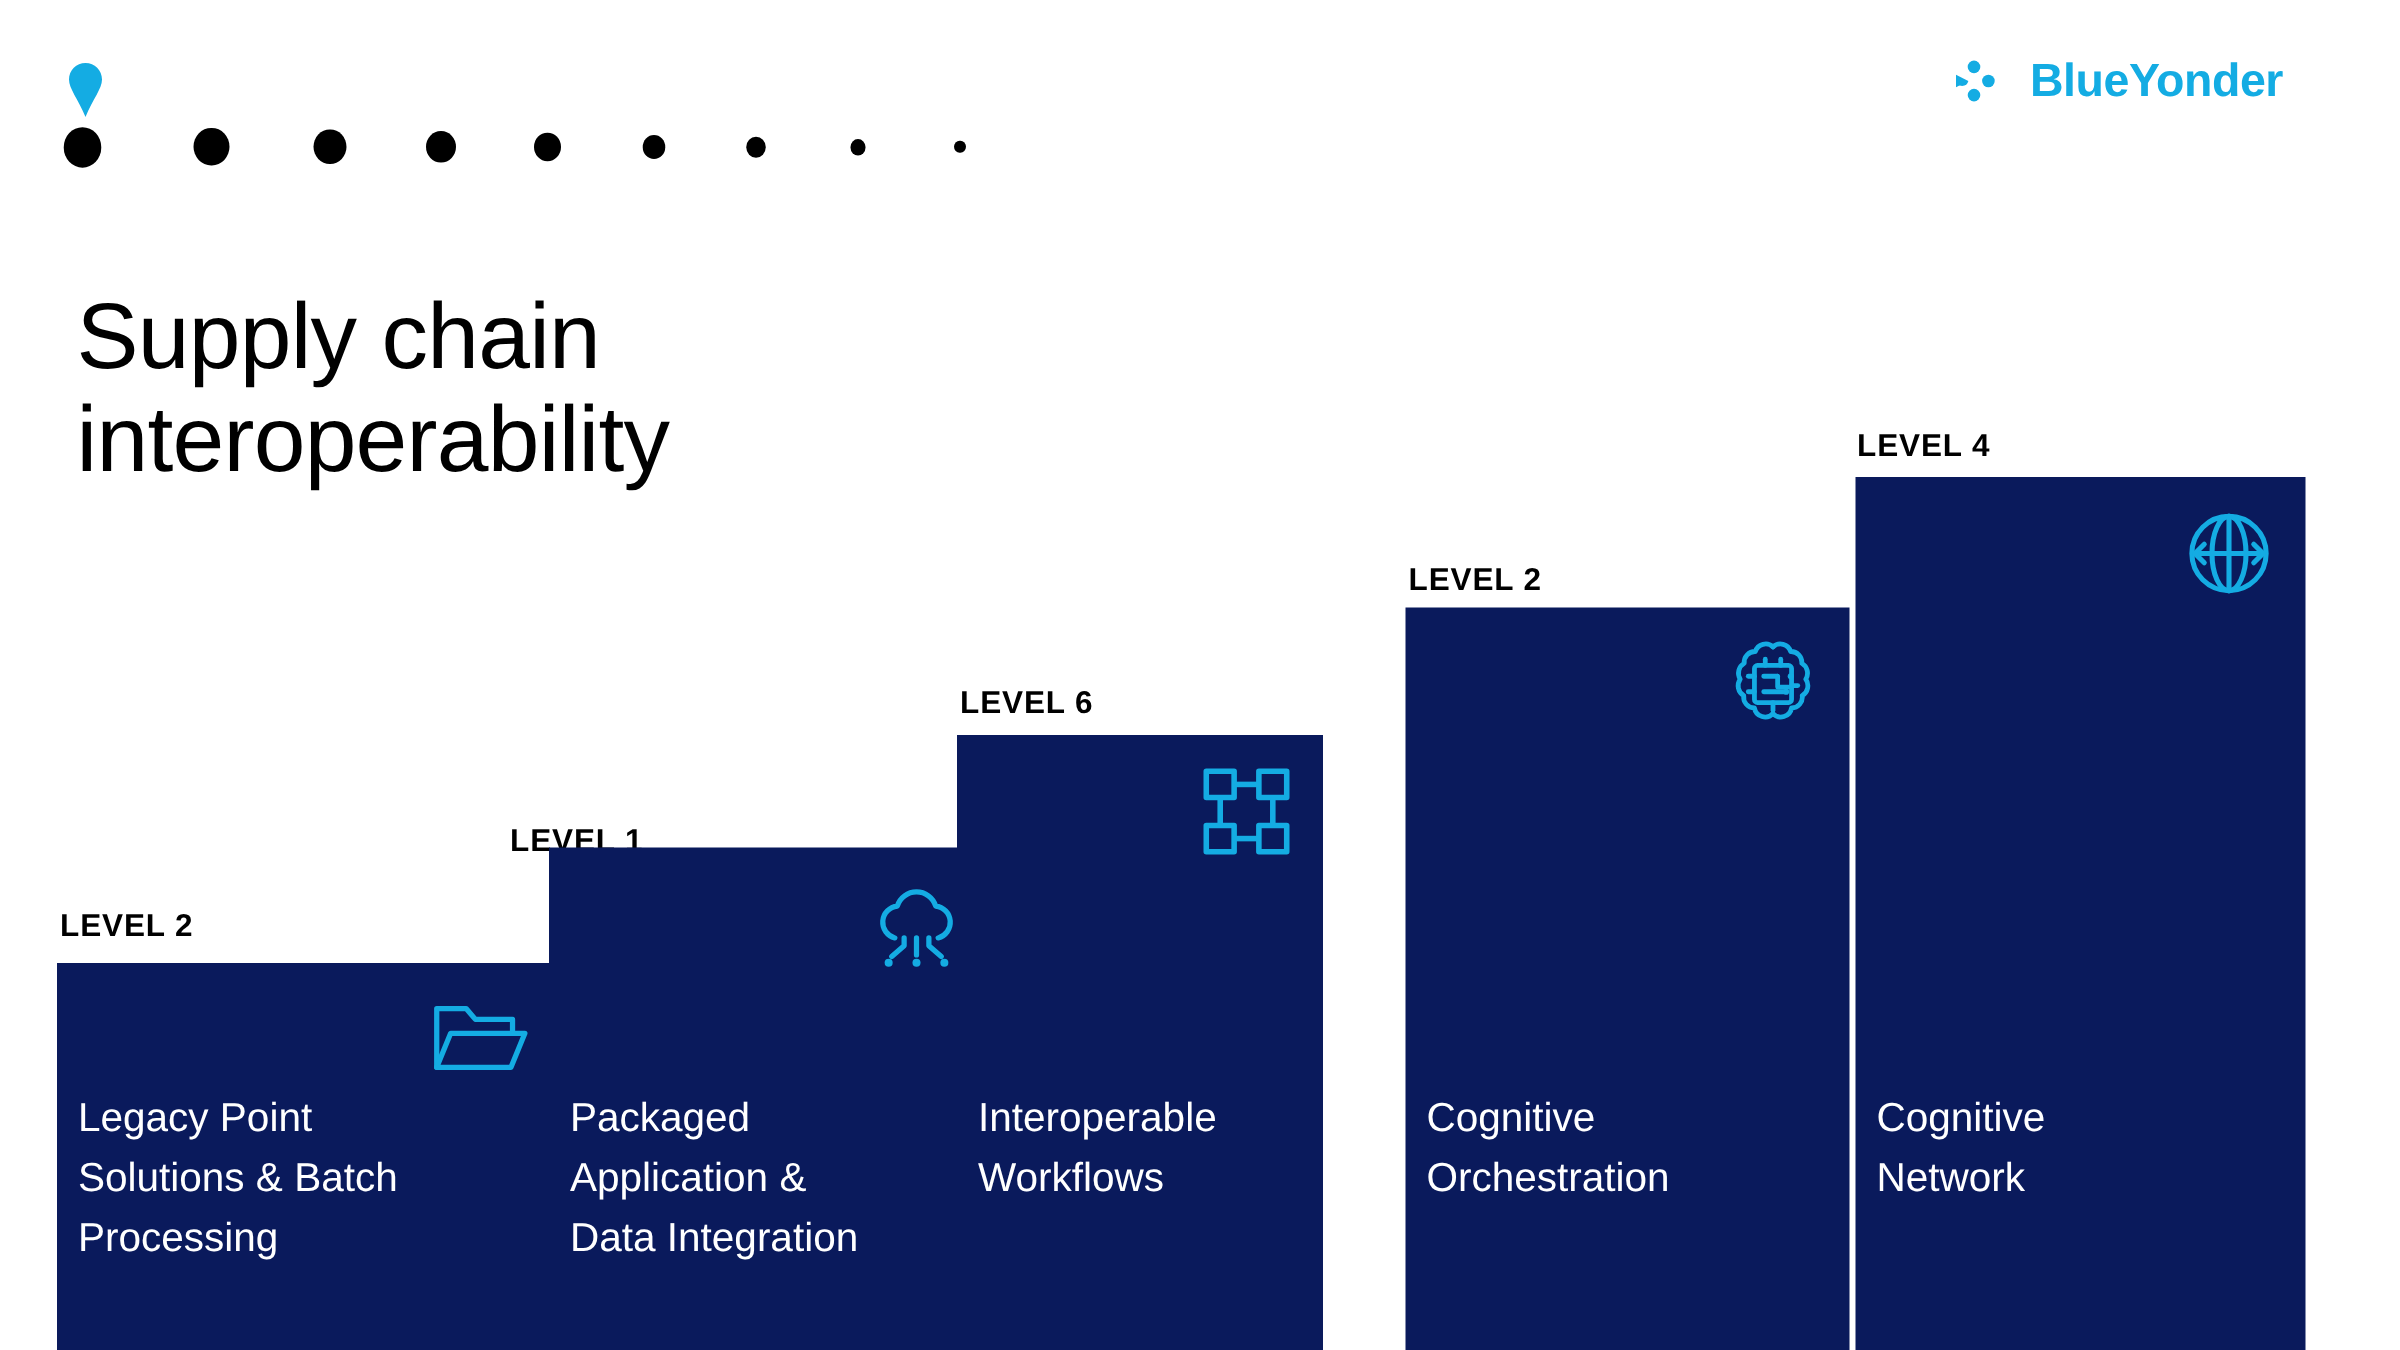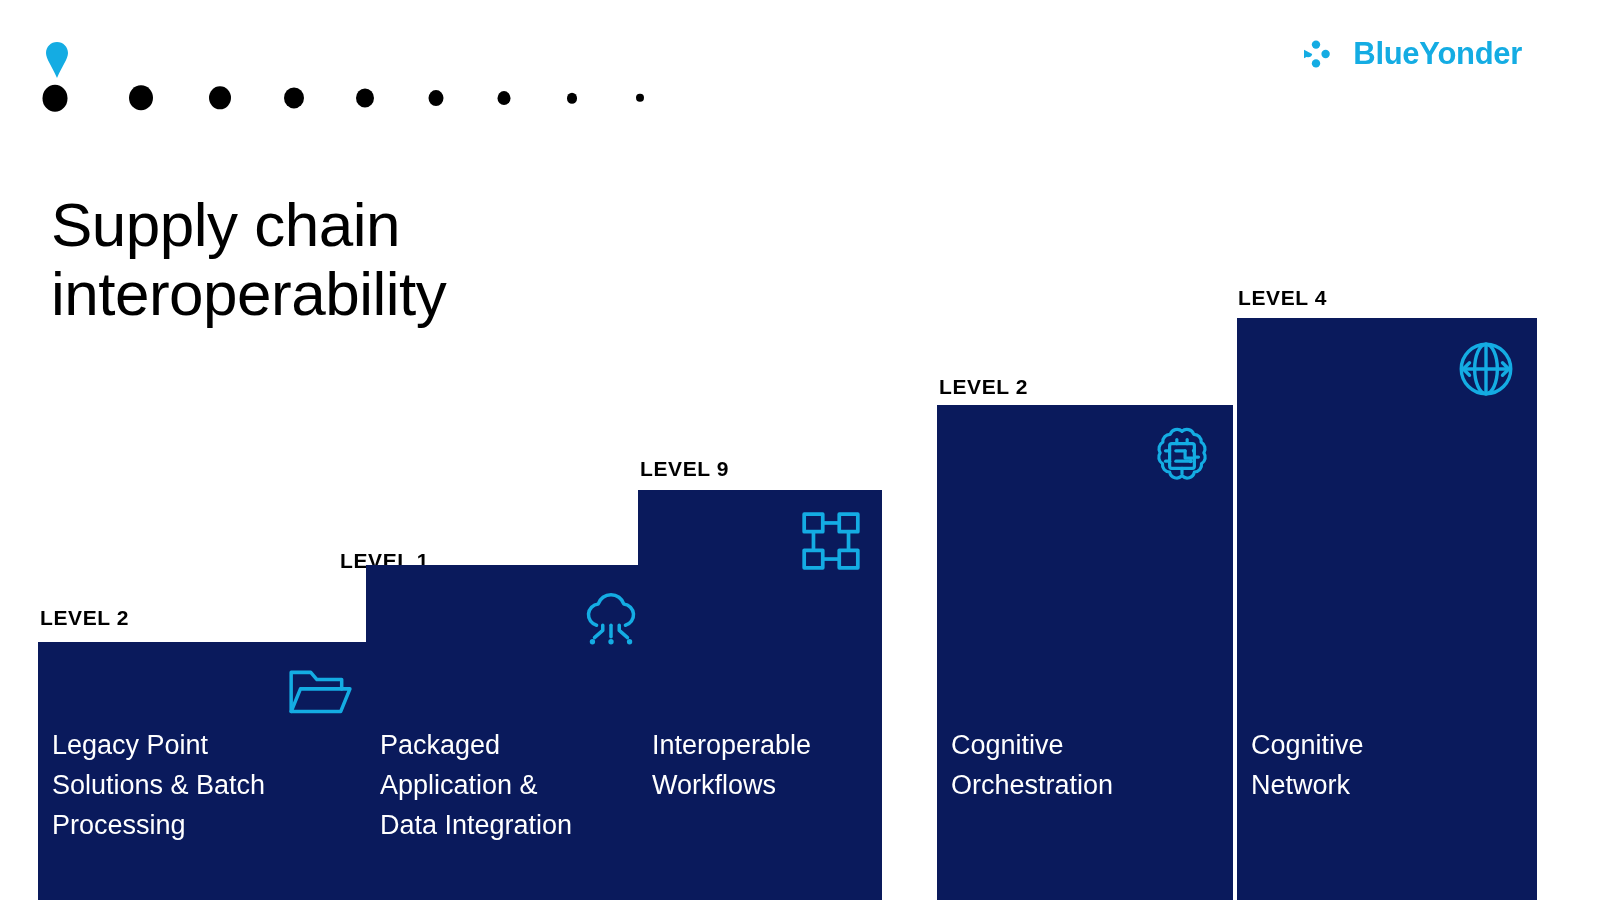--- a/index.html
+++ b/index.html
@@ -165,21 +165,21 @@
               <circle cx="32" cy="57" r="2.6" fill="#14ace3" stroke="none"></circle>
               <circle cx="14" cy="57" r="2.6" fill="#14ace3" stroke="none"></circle>
               <circle cx="50" cy="57" r="2.6" fill="#14ace3" stroke="none"></circle>
             </svg></div>
           <div class="level-text" style="top: 161px; color: rgb(255, 255, 255);">Packaged
 Application &amp;
 Data Integration</div>
         </div>
       </div>
       <div class="level-group">
-        <div class="level-label" style="left: 640px; top: 457px;">LEVEL 9</div>
+        <div class="level-label" style="left: 640px; top: 457px;">LEVEL 6</div>
         <div class="level-bar" style="left: 638px; top: 490px; width: 244px; height: 410px; background: rgb(10, 26, 92);">
           <div class="level-icon"><svg viewBox="0 0 64 64" fill="none" stroke="#14ace3" stroke-width="3.6" stroke-linejoin="round">
               <rect x="6" y="6" width="18" height="17"></rect>
               <rect x="40" y="6" width="18" height="17"></rect>
               <rect x="6" y="41" width="18" height="17"></rect>
               <rect x="40" y="41" width="18" height="17"></rect>
               <path d="M24 14.5 H40"></path>
               <path d="M24 49.5 H40"></path>
               <path d="M15 23 V41"></path>
               <path d="M49 23 V41"></path>

